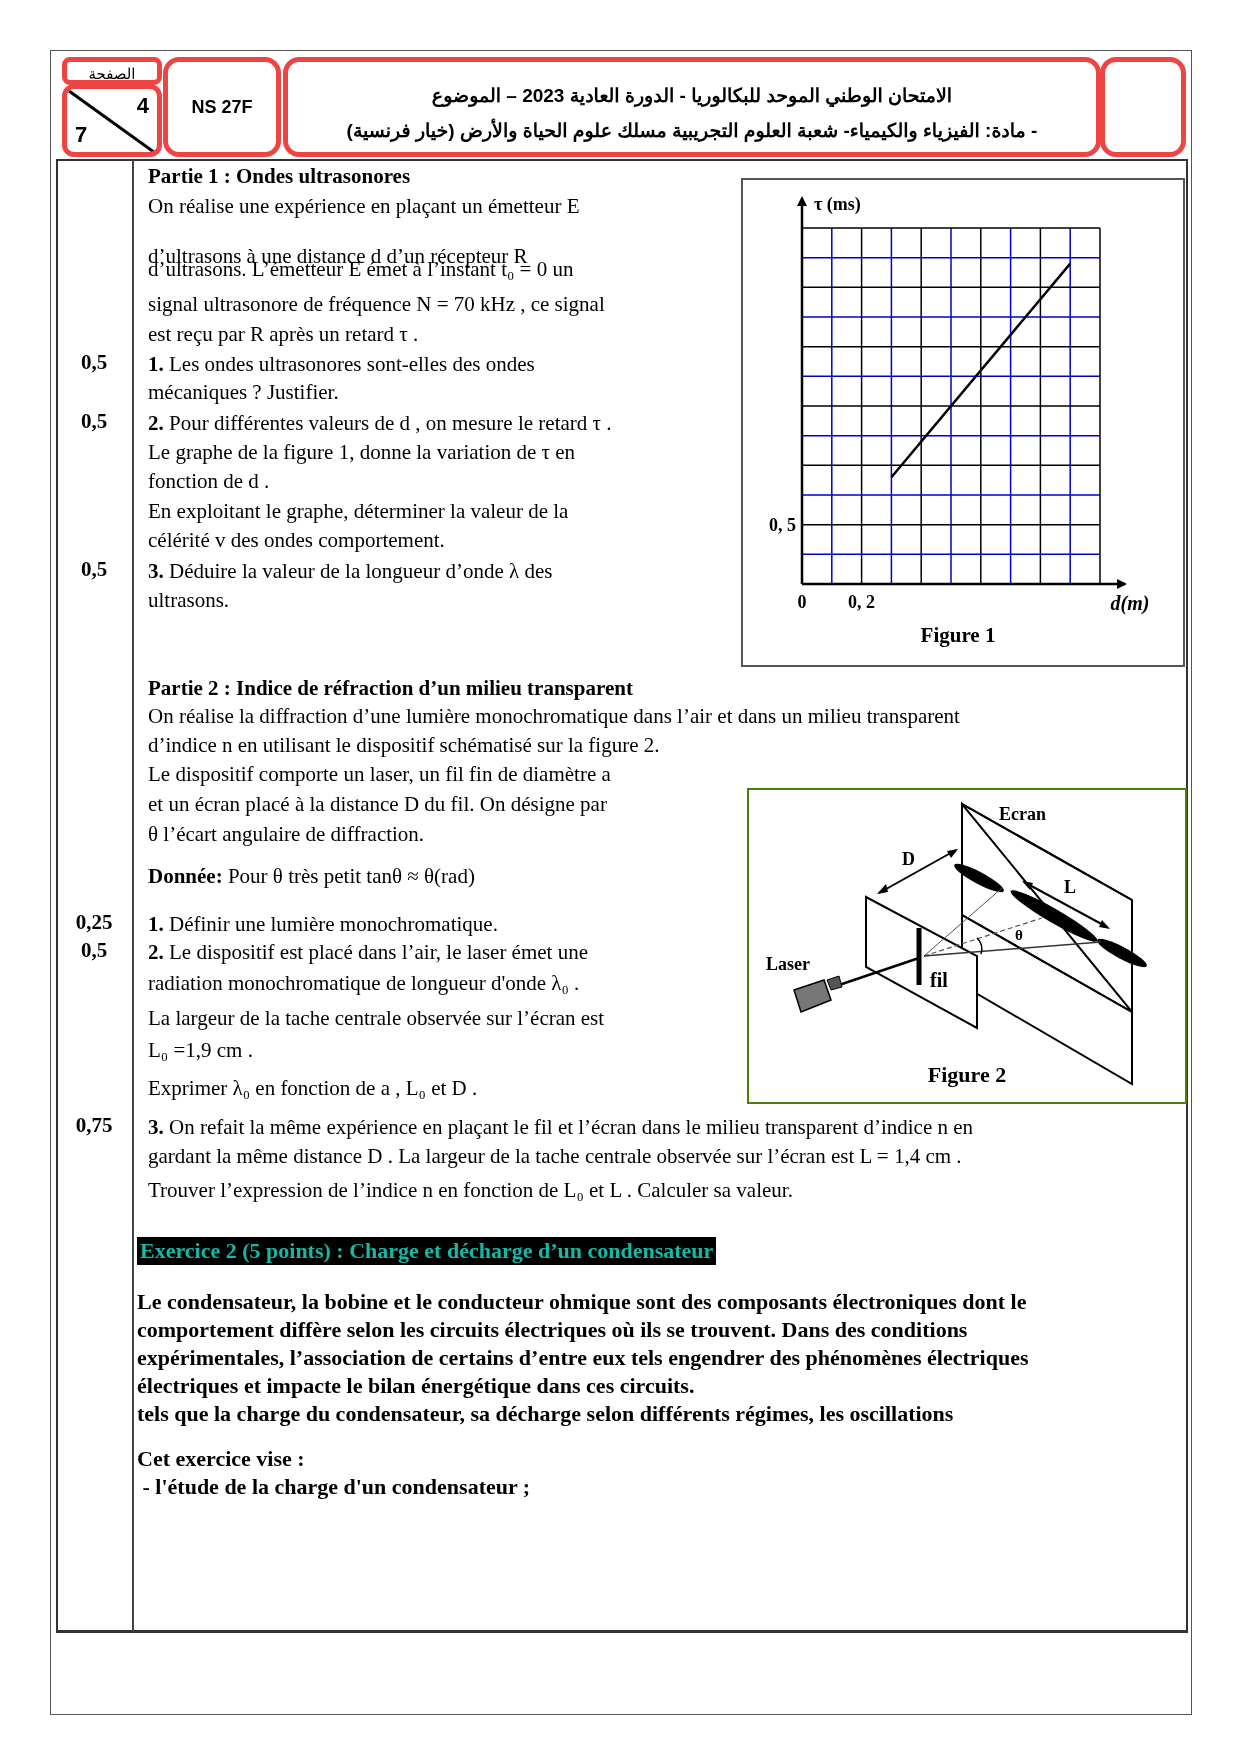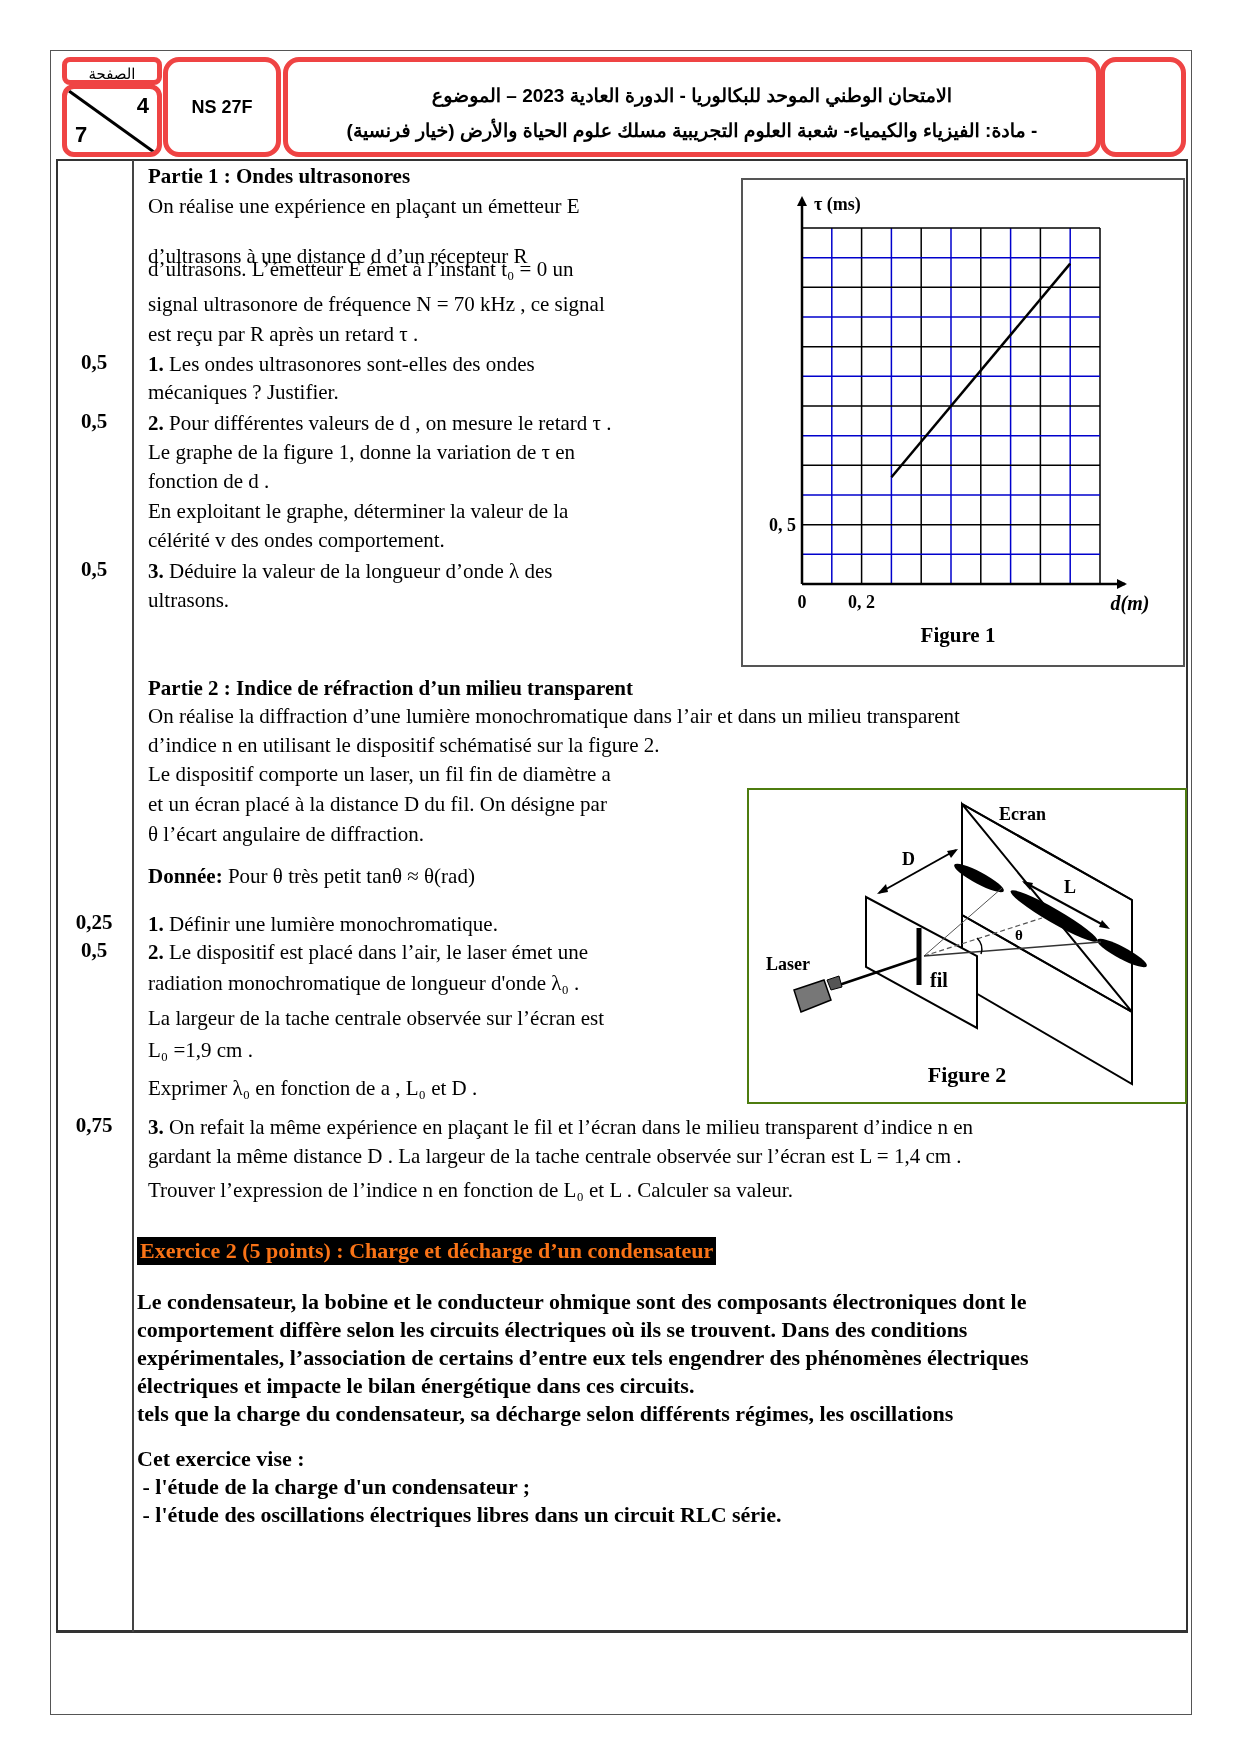--- a/index.html
+++ b/index.html
@@ -18,21 +18,21 @@
   .title-box .l1 { margin-top:22px; font-size:19px; direction:rtl; }
   .title-box .l2 { margin-top:12px; font-size:19px; direction:rtl; }
   .right-box { left:1100px; top:57px; width:86px; height:100px; }
   .table { left:56px; top:159px; width:1132px; height:1474px; border:2px solid #333; box-sizing:border-box; border-bottom:3px solid #333; }
   .scorecol { left:132px; top:160px; width:2px; height:1472px; background:#444; }
   .score { position:absolute; left:56px; width:76px; text-align:center; font-weight:bold; font-size:21px; }
   .txt { position:absolute; left:148px; font-size:21px; line-height:29px; white-space:nowrap; }
   .b { font-weight:bold; }
   .chartbox { left:741px; top:178px; width:444px; height:489px; border:2px solid #555; box-sizing:border-box; }
   .figbox { left:747px; top:788px; width:440px; height:316px; border:2px solid #4d7c0f; box-sizing:border-box; }
-  .exo-head { left:137px; top:1237px; background:#000; color:#f97316; font-weight:bold; font-size:22px; padding:1px 3px; white-space:nowrap; }
+  .exo-head { left:137px; top:1237px; background:#000; color:#14b8a6; font-weight:bold; font-size:22px; padding:1px 3px; white-space:nowrap; }
   .para { position:absolute; left:137px; width:1045px; font-weight:bold; font-size:22px; line-height:28px; }
 </style>
 </head>
 <body>
 
 <div class="abs frame"></div>
 
 <div class="hbox page-label">الصفحة</div>
 <div class="hbox page-box">
   <svg width="100" height="73">
@@ -178,14 +178,13 @@
 <div class="para" style="top:1288px;">
   <div>Le condensateur, la bobine et le conducteur ohmique sont des composants électroniques dont le</div>
   <div>comportement diffère selon les circuits électriques où ils se trouvent. Dans des conditions</div>
   <div>expérimentales, l’association de certains d’entre eux tels engendrer des phénomènes électriques</div>
   <div>électriques et impacte le bilan énergétique dans ces circuits.</div>
   <div>tels que la charge du condensateur, sa décharge selon différents régimes, les oscillations</div>
 </div>
 <div class="para" style="top:1445px;">
   <div>Cet exercice vise :</div>
   <div style="white-space:pre;"> - l'étude de la charge d'un condensateur ;</div>
-  <div style="white-space:pre;"> - l'étude des oscillations électriques libres dans un circuit RLC série.</div>
 </div>
 
 </body></html>

